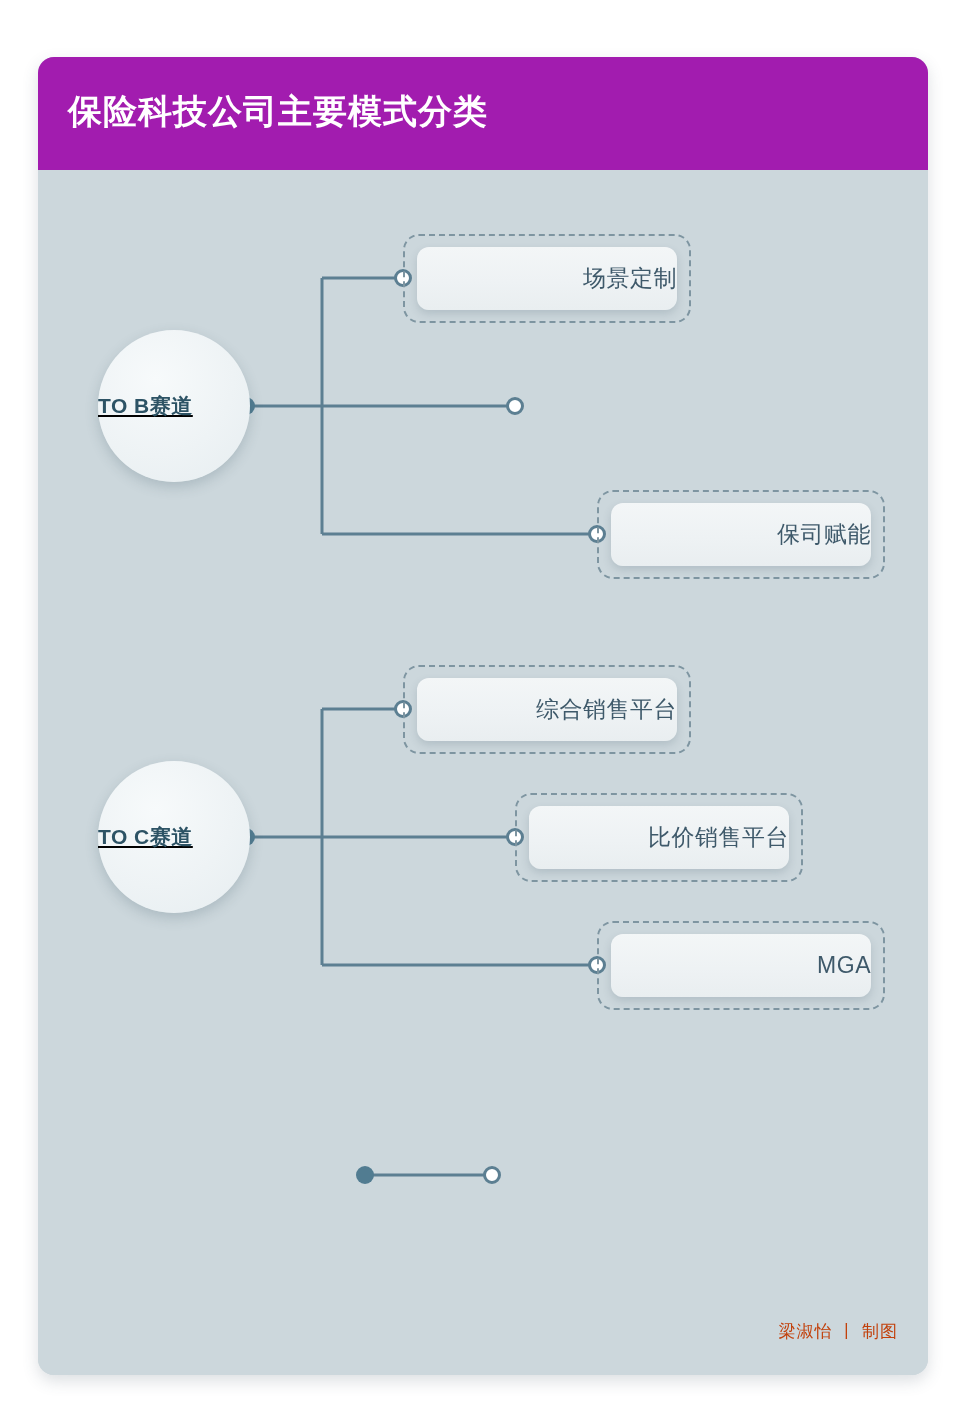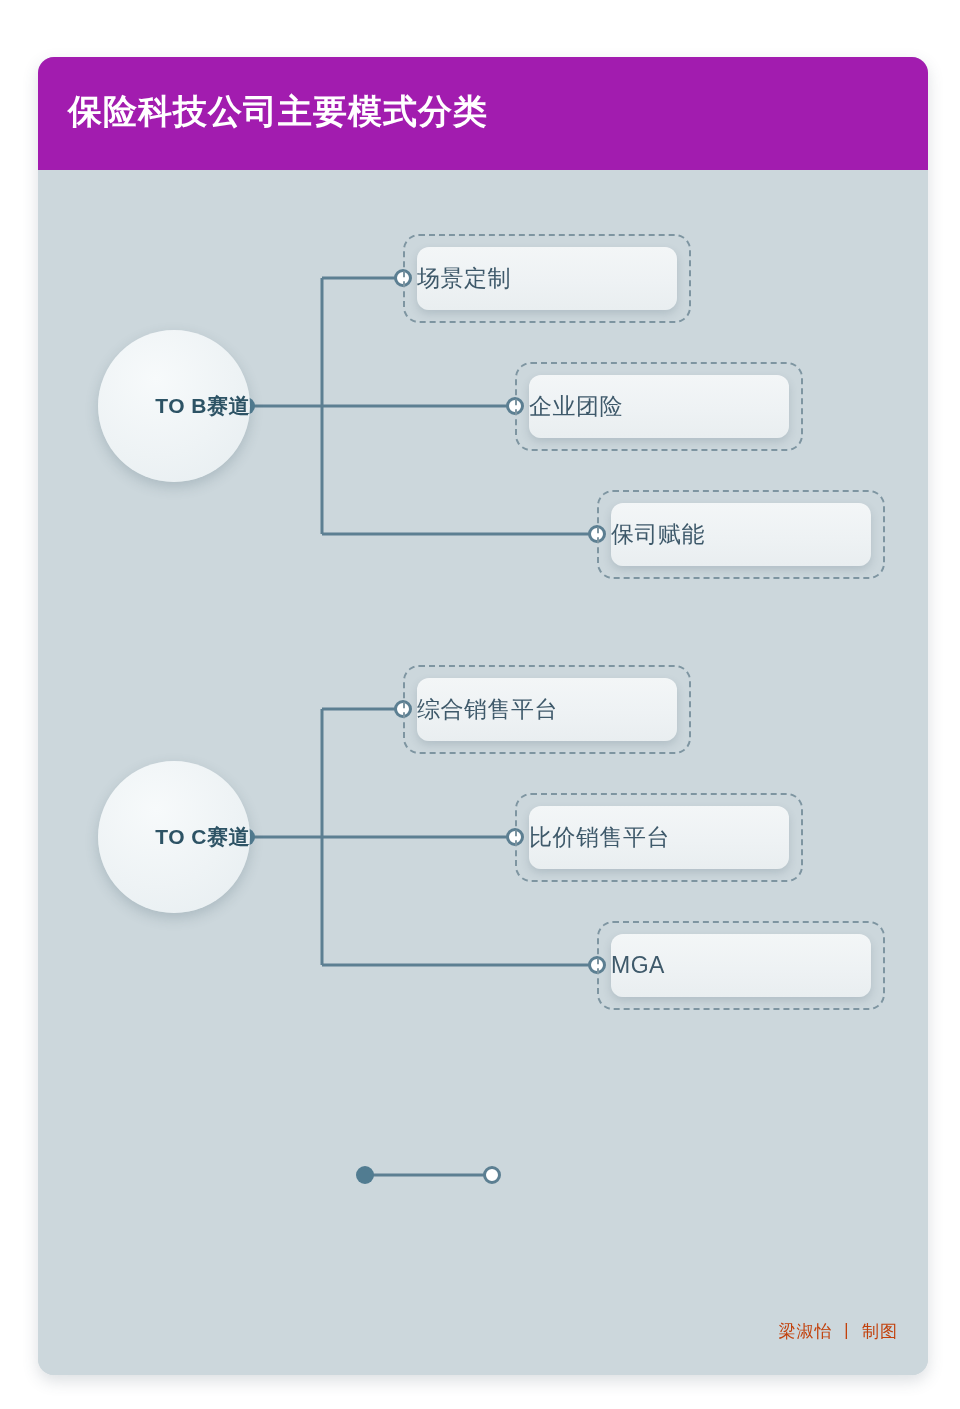--- a/index.html
+++ b/index.html
@@ -74,21 +74,22 @@
   }
 
   
   .root-node {
     position: absolute;
     border-radius: 50%;
     background: radial-gradient(circle at 38% 32%, #f7fafb 0%, #eef3f5 55%, #e6edf0 100%);
     box-shadow: 0 5px 13px rgba(60, 85, 100, 0.22);
     display: flex;
     align-items: center;
-    justify-content: flex-end;
+    justify-content: flex-start;
+    text-decoration: underline;
   }
   .root-label {
     font-size: 21px;
     font-weight: bold;
     color: #2d5365;
     white-space: nowrap;
     letter-spacing: 0.5px;
   }
 
   
@@ -102,21 +103,21 @@
     position: absolute;
     left: 12px;
     top: 11px;
     right: 12px;
     bottom: 11px;
     border-radius: 12px;
     background: linear-gradient(180deg, #f3f6f7 0%, #eef2f4 55%, #e9eef0 100%);
     box-shadow: 0 4px 9px rgba(60, 85, 100, 0.18);
     display: flex;
     align-items: center;
-    justify-content: flex-start;
+    justify-content: flex-end;
   }
   .leaf-label {
     font-size: 23px;
     color: #3e596a;
     white-space: nowrap;
     letter-spacing: 0.5px;
   }
 
   
   .credit {
@@ -188,25 +189,20 @@
     <span class="root-label">TO C赛道</span>
   </div>
 
 
   <div class="leaf" style="left:403px; top:234px; width:288px; height:89px;">
     <div class="leaf-inner">
       <span class="leaf-label">场景定制</span>
     </div>
   </div>
 
-  <div class="leaf" style="left:515px; top:362px; width:288px; height:89px;">
-    <div class="leaf-inner">
-      <span class="leaf-label">企业团险</span>
-    </div>
-  </div>
 
   <div class="leaf" style="left:597px; top:490px; width:288px; height:89px;">
     <div class="leaf-inner">
       <span class="leaf-label">保司赋能</span>
     </div>
   </div>
 
   <div class="leaf" style="left:403px; top:665px; width:288px; height:89px;">
     <div class="leaf-inner">
       <span class="leaf-label">综合销售平台</span>

